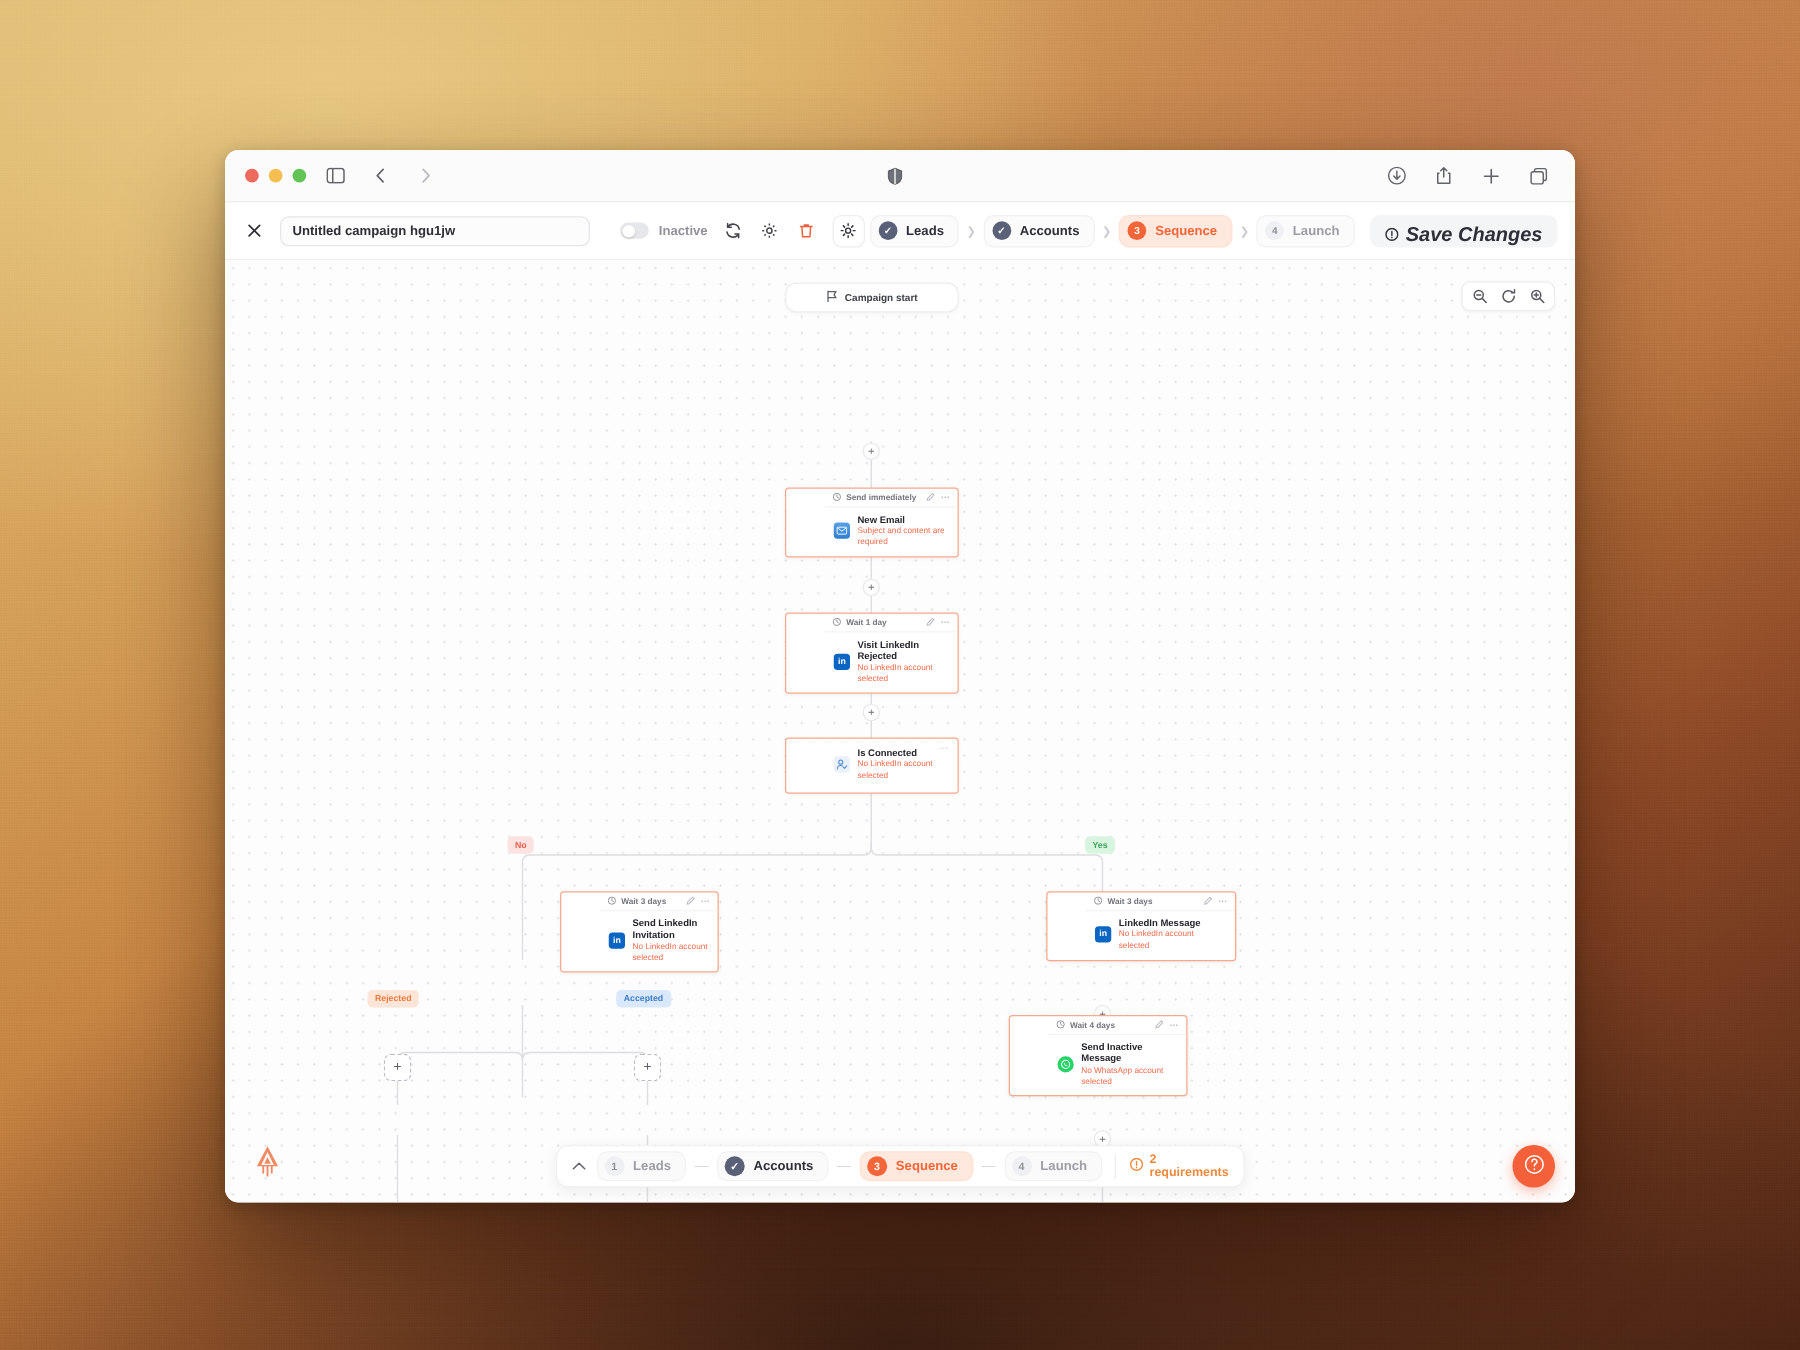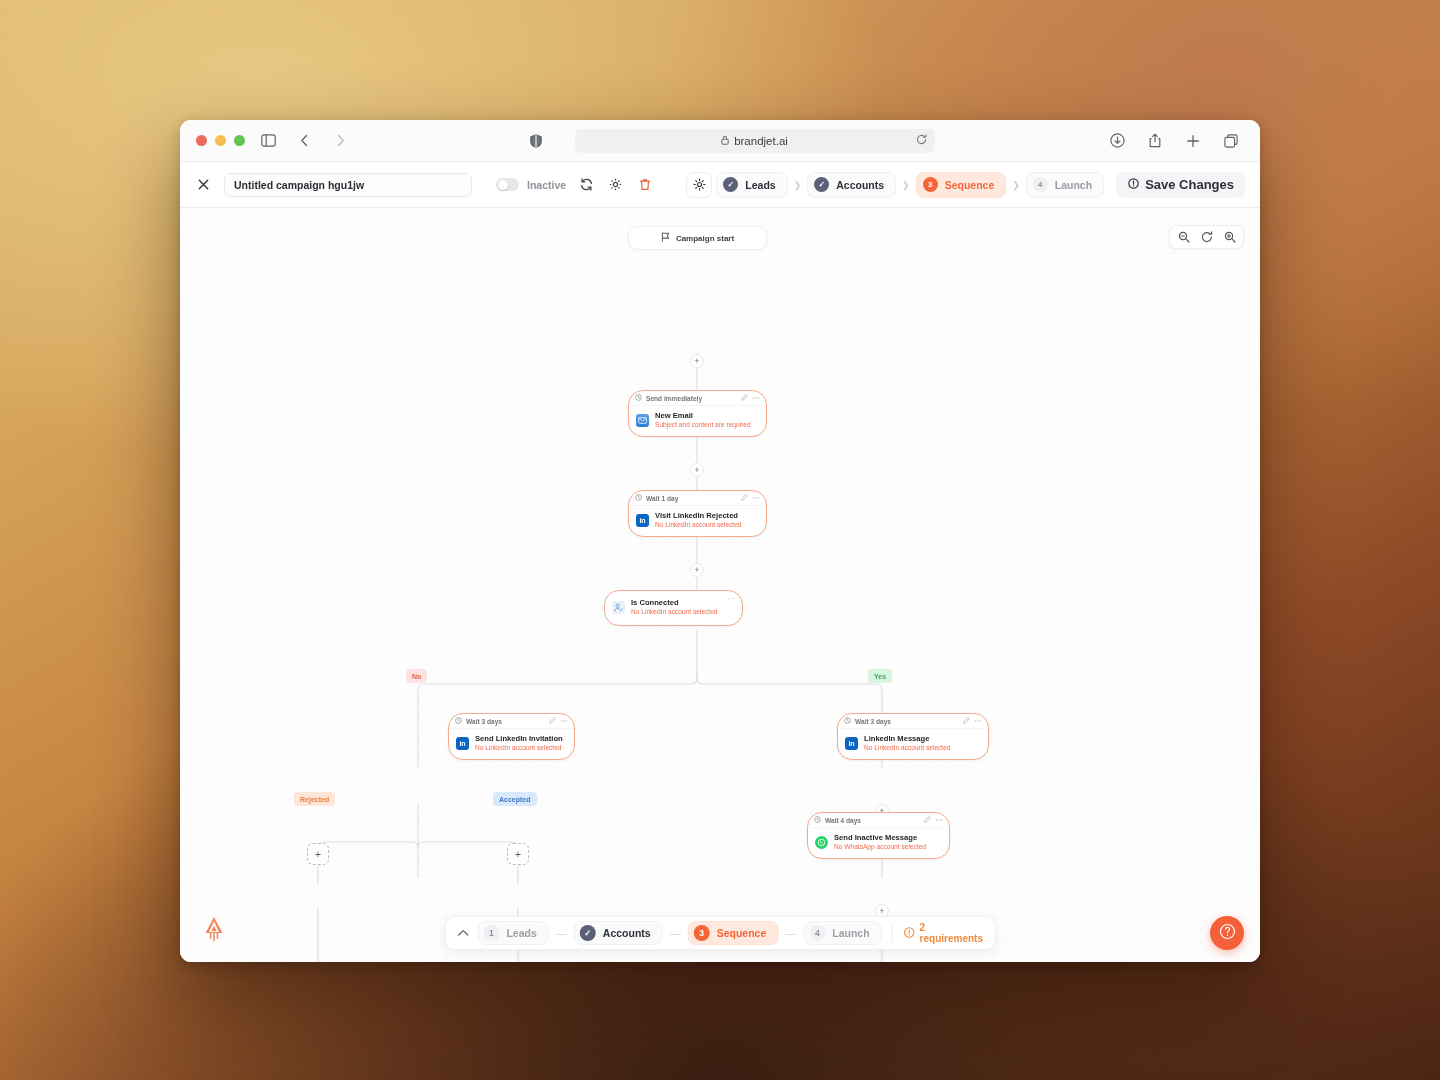--- a/index.html
+++ b/index.html
@@ -79,44 +79,46 @@
   .step .badge {
     width: 15px; height: 15px; border-radius: 50%; display: flex; align-items: center; justify-content: center;
     font-size: 8px; font-weight: 700; color: #fff; background: #596077;
   }
   .step.active { background: #ffe9de; border-color: #ffe0d2; color: #f4663a; }
   .step.active .badge { background: #f4663a; }
   .step.pending { color: #9a9da4; background: #fbfbfc; }
   .step.pending .badge { background: #eef0f3; color: #8d9096; }
   .chev { color: #c9ccd1; font-size: 9px; padding: 0 2px; }
   .save-btn {
-    height: 26px; display: flex; align-items: center; gap: 6px; padding: 0 12px;
-    border-radius: 8px; background: #f4f5f7; font-size: 13px; font-weight: 700; color: #2d3038;
+    height: 26px; display: flex; align-items: flex-end; gap: 6px; padding: 0 12px;
+    border-radius: 8px; background: #f4f5f7; font-size: 16px; font-weight: 700; color: #2d3038;
     margin-left: 8px;
+    font-style: italic;
   }
 
   
   .canvas {
     position: relative; height: 754px; overflow: hidden;
     background-color: #fdfdfd;
     background-image: radial-gradient(#e3e4e7 0.8px, transparent 0.8px);
     background-size: 13px 13px;
   }
   .zoom-ctl {
     position: absolute; right: 16px; top: 17px; height: 24px; display: flex; align-items: center;
     background: #fff; border: 1px solid #ededee; border-radius: 7px; padding: 0 3px; gap: 2px;
     box-shadow: 0 1px 3px rgba(0,0,0,.04);
   }
   .zoom-ctl > div { width: 21px; height: 20px; display: flex; align-items: center; justify-content: center; color: #55585e; }
 
   svg.edges { position: absolute; inset: 0; width: 100%; height: 100%; pointer-events: none; }
 
   .node {
-    position: absolute; background: #fff; border: 1px solid #f7a98b; border-radius: 15px;
+    position: absolute; background: #fff; border: 1px solid #f7a98b; border-radius: 3px;
     box-shadow: 0 1px 3px rgba(30,20,10,.05);
+    padding-left: 31px;
   }
   .node-head {
     height: 15px; display: flex; align-items: center; gap: 4px;
     padding: 0 6px; border-bottom: 1px solid #f4f4f5; font-size: 6.6px; color: #72757c; font-weight: 600;
   }
   .node-head .spacer { margin-left: auto; display: flex; gap: 5px; align-items: center; color: #b6b9bf; }
   .node-body { display: flex; align-items: center; gap: 6px; padding: 5px 7px 6px 7px; }
   .node-ico { width: 13px; height: 13px; border-radius: 3px; display: flex; align-items: center; justify-content: center; flex: 0 0 auto; }
   .ico-li { background: #0a66c2; color: #fff; font-size: 7px; font-weight: 700; font-family: "Liberation Sans", sans-serif; }
   .ico-mail { background: linear-gradient(#5aa0e6,#2f7ed0); color: #fff; font-size: 7px; }
@@ -211,35 +213,20 @@
           <polyline points="2.5,1.5 7.2,6.5 2.5,11.5"></polyline>
         </svg>
     </div>
     <div class="addr-wrap">
       <div class="chrome-btn" style="margin-right:26px">
         <svg width="12" height="14" viewBox="0 0 12 14" fill="none" stroke="currentColor" stroke-width="1.2">
           <path d="M6 .8 11.2 3v4.2c0 3-2.2 5.2-5.2 6-3-0.8-5.2-3-5.2-6V3z" fill="currentColor" fill-opacity="0.9"></path>
           <path d="M6 .9v12.2" stroke="#fbfbfb" stroke-width="1.1"></path>
         </svg>
       </div>
-      <div class="addr">
-        <span>
-          <svg width="8" height="10" viewBox="0 0 8 10" fill="none" stroke="#6e7177" stroke-width="1.05">
-            <rect x="0.8" y="4.2" width="6.4" height="5" rx="1.1"></rect>
-              <path d="M2.4 4.2V2.9a1.6 1.6 0 0 1 3.2 0v1.3"></path>
-          </svg>
-        </span>
-        <span>brandjet.ai</span>
-        <span class="reload">
-          <svg width="11" height="11" viewBox="0 0 11 11" fill="none" stroke="currentColor" stroke-width="1.15" stroke-linecap="round">
-            <path d="M9.6 5.5a4.1 4.1 0 1 1-1.3-3"></path>
-              <polyline points="9.8,0.9 9.8,3.2 7.5,3.2" fill="none"></polyline>
-          </svg>
-        </span>
-      </div>
     </div>
     <div class="chrome-right">
       <div class="chrome-btn">
         <svg width="15" height="15" viewBox="0 0 15 15" fill="none" stroke="currentColor" stroke-width="1.15">
             <circle cx="7.5" cy="7.5" r="6.6"></circle>
             <path d="M7.5 4v6M5 7.8l2.5 2.5L10 7.8" stroke-linecap="round" stroke-linejoin="round"></path>
           </svg>
       </div>
       <div class="chrome-btn">
         <svg width="14" height="15" viewBox="0 0 14 15" fill="none" stroke="currentColor" stroke-width="1.2" stroke-linecap="round" stroke-linejoin="round">
@@ -450,21 +437,21 @@
         <div>
           <div class="node-title">Visit LinkedIn Rejected</div>
           <div class="node-sub">No LinkedIn account selected</div>
         </div>
       </div>
     </div>
     <div class="plus" style="left:510px; top:355px;">
       <span>+</span>
     </div>
 
-    <div class="node" style="left:424px; top:382px; width:139px;">
+    <div class="node" style="left:448px; top:382px; width:139px;">
       <div class="node-body" style="padding-top:7px;padding-bottom:8px;position:relative;">
         <span class="node-ico ico-conn">
           <svg width="9" height="9" viewBox="0 0 10 10" fill="none" stroke="#5b8fd4" stroke-width="1">
               <circle cx="4" cy="3" r="1.8"></circle>
               <path d="M1 9c0-1.8 1.3-3 3-3 .6 0 1.1.1 1.6.4" stroke-linecap="round"></path>
               <path d="M6.2 7.4 7.4 8.6 9.4 6.2" stroke-linecap="round" stroke-linejoin="round"></path>
             </svg>
         </span>
         <div>
           <div class="node-title">Is Connected</div>

